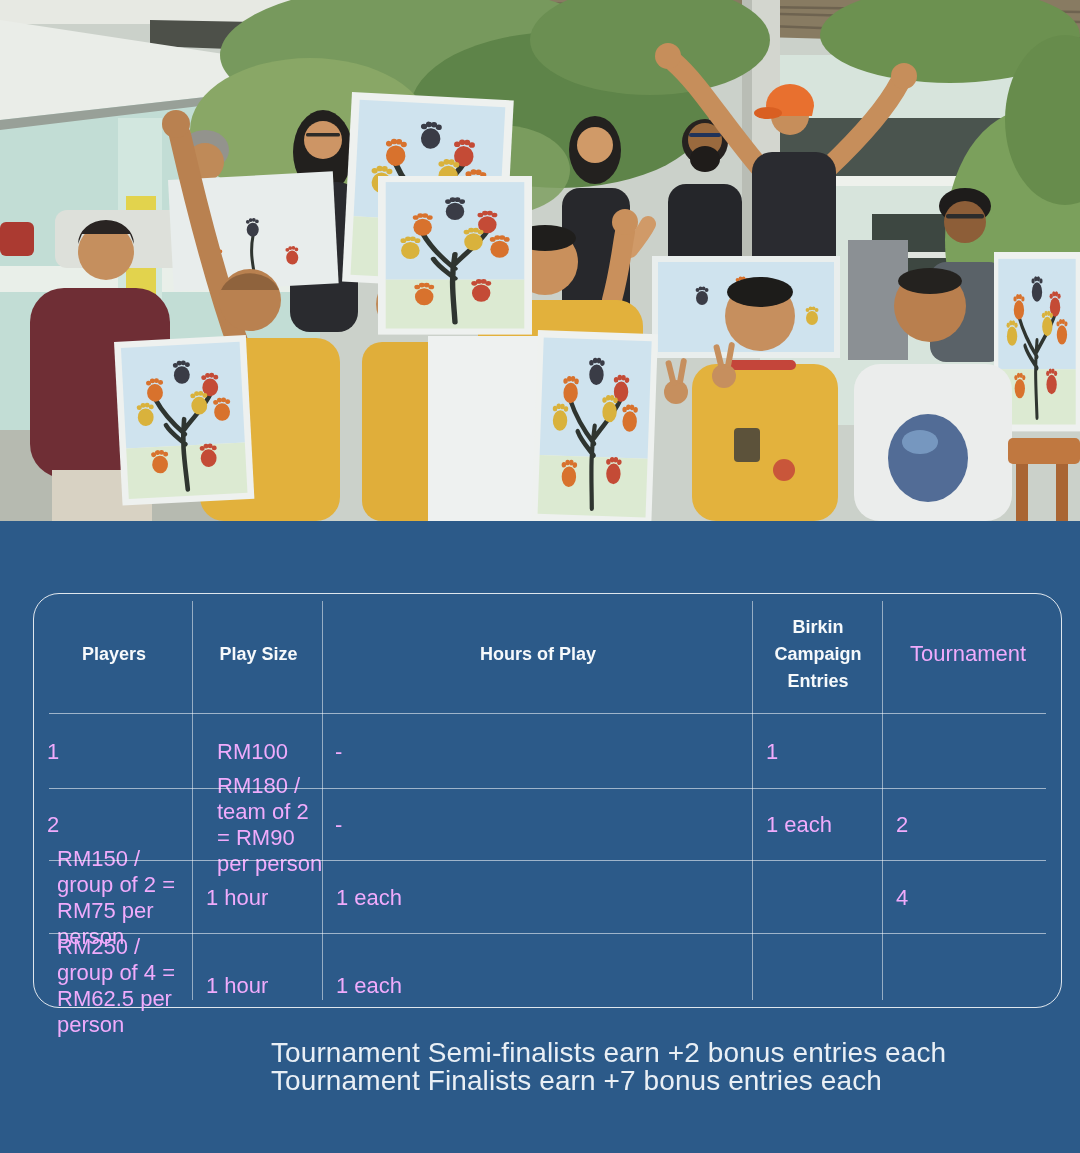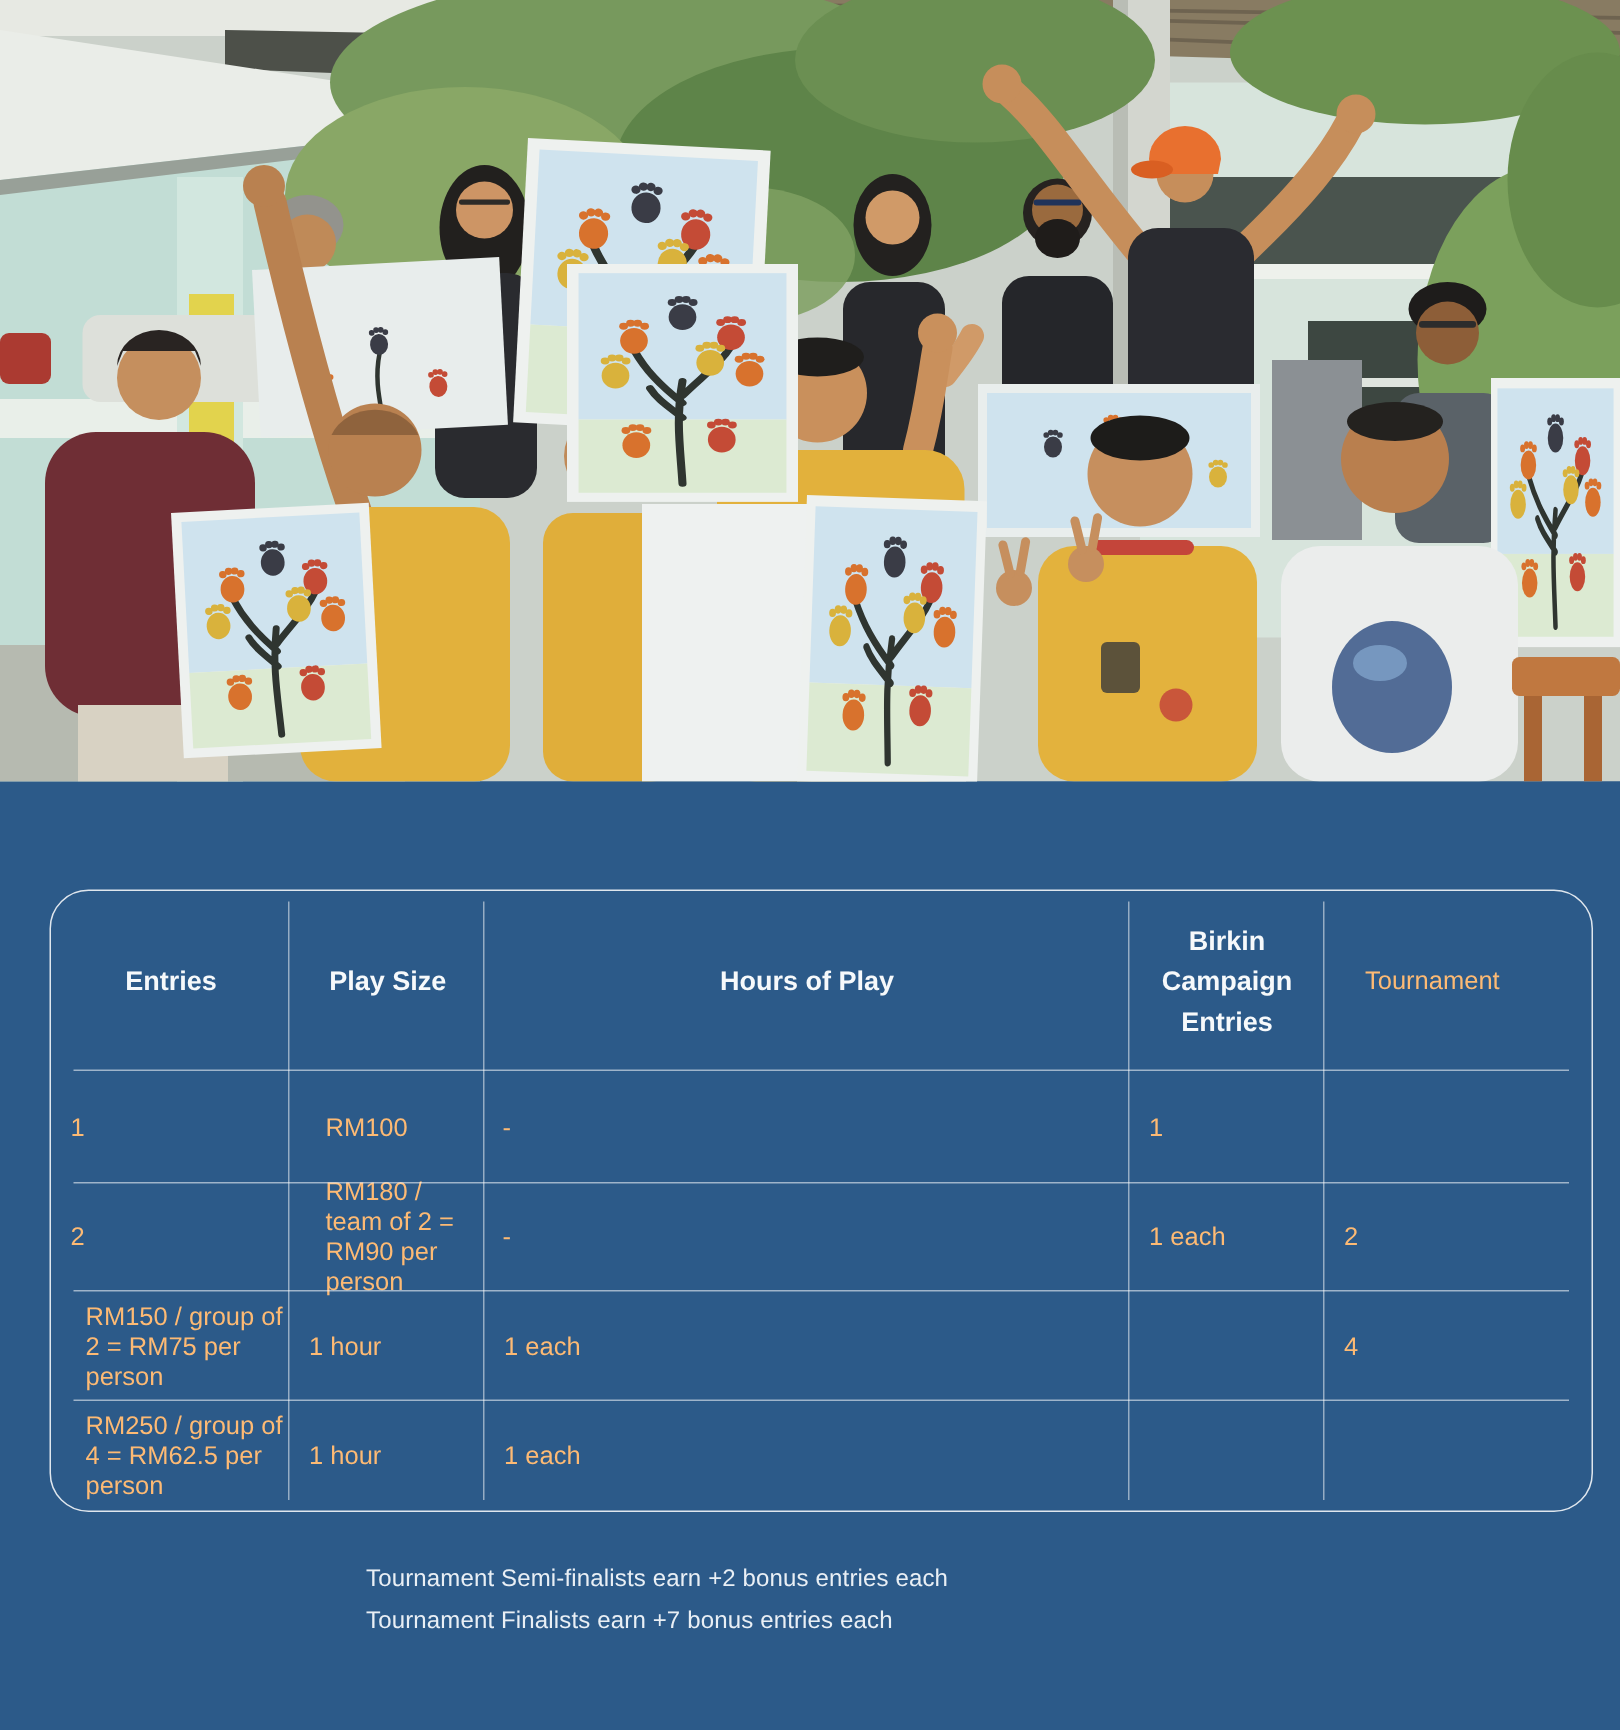--- a/index.html
+++ b/index.html
@@ -18,22 +18,22 @@
     border:1.5px solid rgba(255,255,255,0.85);
     border-radius:26px;
     display:grid;
     grid-template-columns:160px 129px 430px 130px auto;
     grid-template-rows:120px 75px 72px 73px auto;
     color:#F2F6F9;
     position:absolute;
   }
   .cell{
     display:flex;align-items:center;
-    font-size:17px;
-    color:#fdba74;
+    font-size:22px;
+    color:#f0abfc;
     box-sizing:border-box;
   }
   .cell.head{
     justify-content:center;text-align:center;
     font-weight:700;font-size:18px;line-height:1.5;
     color:#F6F9FB;
   }
   .cell.head.c4{padding:0 18px;}
   .cell.head.c5{padding:0 36px;}
   .cell.c1{padding-left:27px;}
@@ -46,22 +46,22 @@
   .cell.head.c5{padding-left:36px;text-align:center;}
   .vline{
     position:absolute;top:7px;bottom:7px;width:1px;
     background:rgba(255,255,255,0.5);
   }
   .hline{
     position:absolute;left:15px;right:15px;height:1px;
     background:rgba(255,255,255,0.55);
   }
   .notes{
-    position:absolute;left:244px;top:1039px;
-    font-size:16px;line-height:28px;color:#E9EFF5;
+    position:absolute;left:271px;top:1039px;
+    font-size:28px;line-height:28px;color:#E9EFF5;
     letter-spacing:0.1px;
   }
 </style>
 </head>
 <body>
 
 <div class="photo">
 <svg width="1080" height="521" viewBox="0 0 1080 521" xmlns="http://www.w3.org/2000/svg">
   <defs>
     <g id="hp">
@@ -258,21 +258,21 @@
 
   <g>
     <rect x="1008" y="438" width="72" height="26" rx="5" fill="#c07840"></rect>
     <rect x="1016" y="464" width="12" height="57" fill="#a96534"></rect>
     <rect x="1056" y="464" width="12" height="57" fill="#a96534"></rect>
   </g>
 </svg>
 </div>
 
 <div class="pricing-table">
-  <div class="cell head c1">Entries</div>
+  <div class="cell head c1">Players</div>
   <div class="cell head c2">Play Size</div>
   <div class="cell head c4">Hours of Play</div>
   <div class="cell head c5">Birkin Campaign Entries</div>
 
   <div class="cell c1">Tournament</div>
   <div class="cell c2">1</div>
   <div class="cell c3">RM100</div>
   <div class="cell c4">-</div>
   <div class="cell c5">1</div>
 

